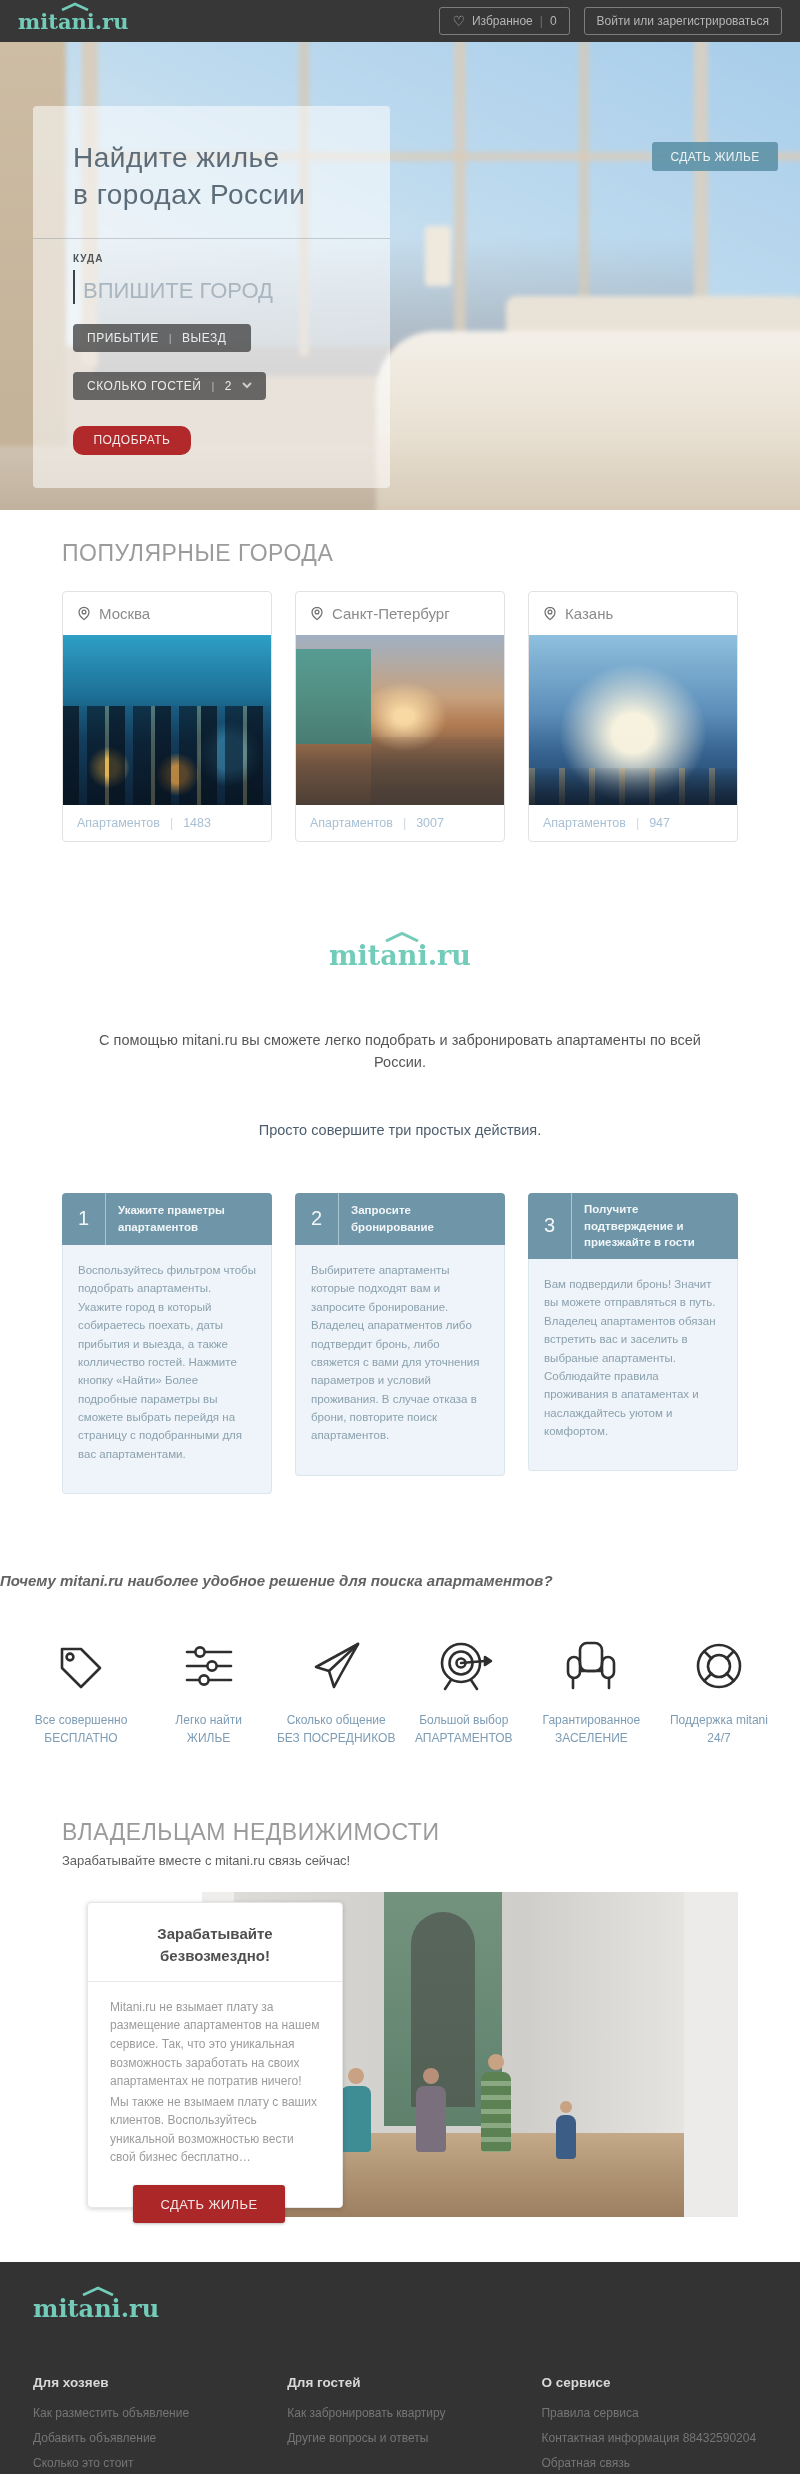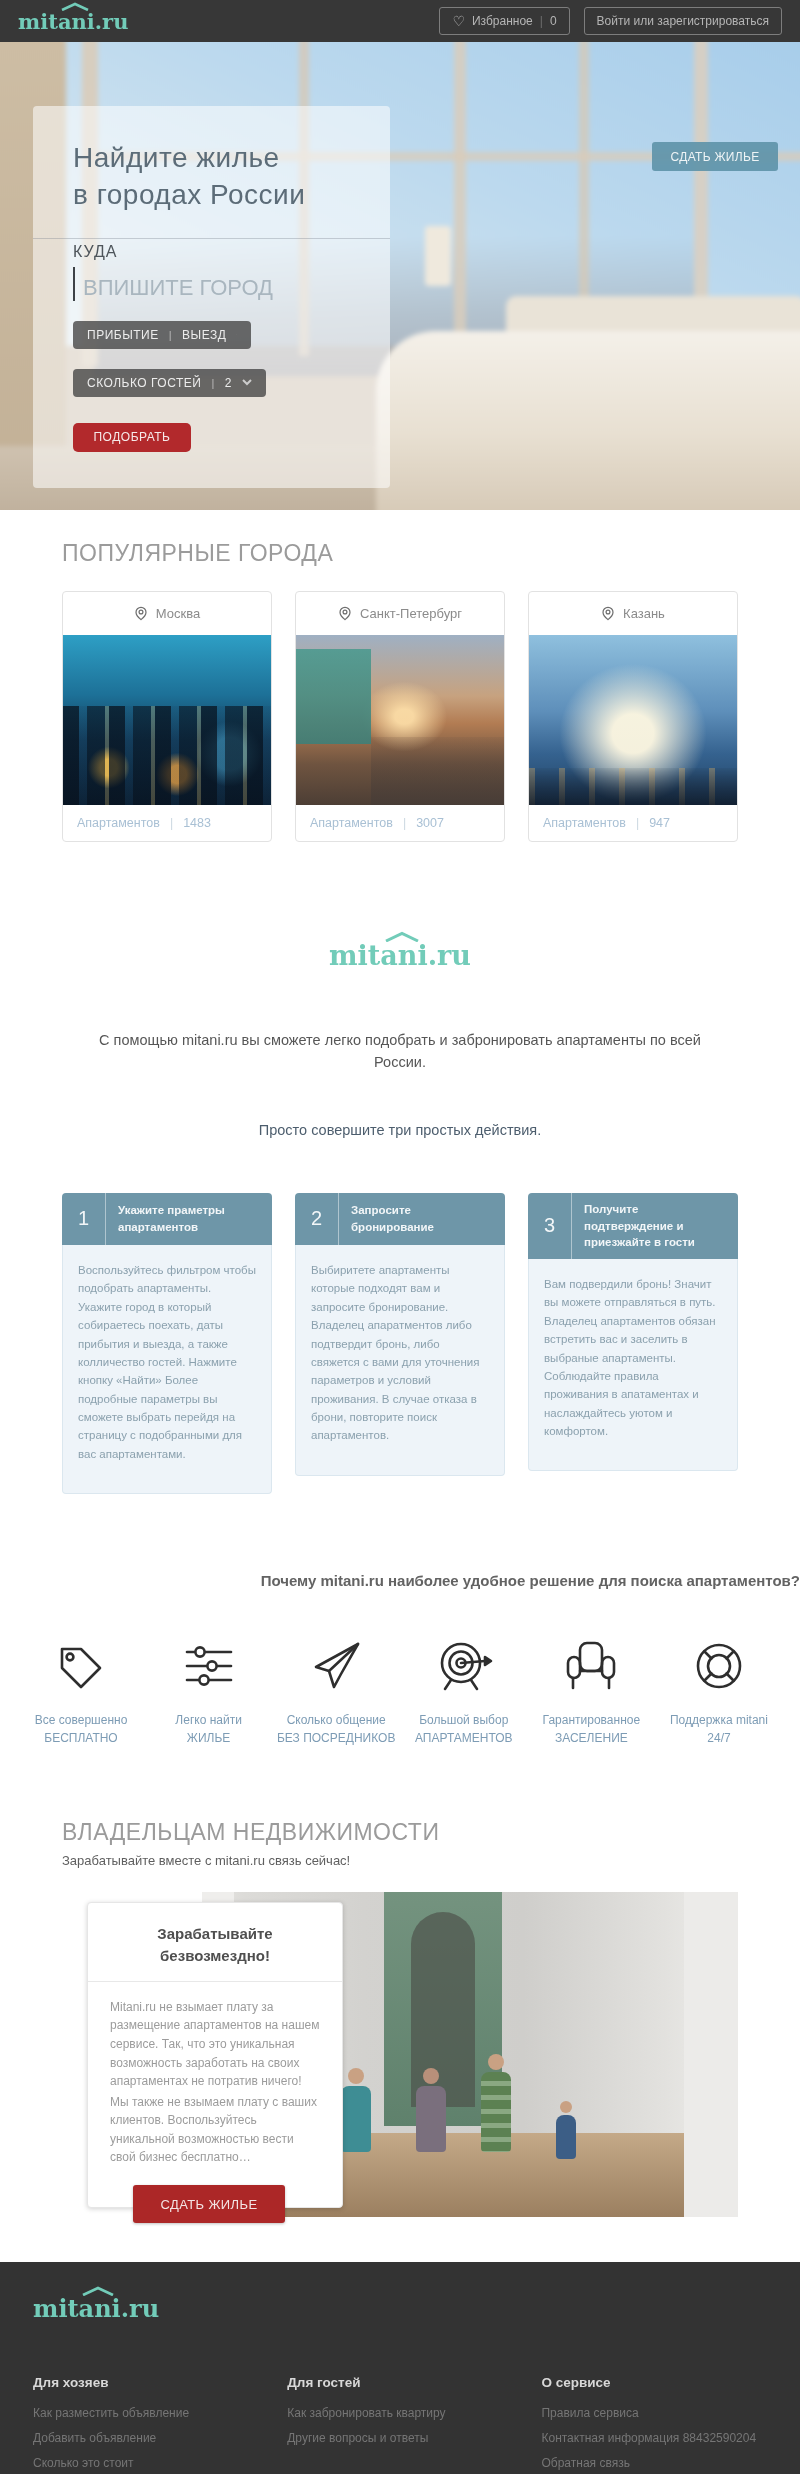--- a/index.html
+++ b/index.html
@@ -31,37 +31,37 @@
   .hb-mullH1 { left:88px; top:116px; right:0; height:9px; background:#d8ccba; opacity:.8; }
   .hb-mullH2 { left:460px; top:295px; right:0; height:10px; background:#d6c9b7; opacity:.8; }
   .hb-city { left:100px; top:200px; width:600px; height:140px; background:linear-gradient(180deg,rgba(170,185,195,.0) 0%,rgba(160,170,180,.55) 55%,rgba(150,155,165,.7) 100%); }
   .hb-bed { right:0; bottom:0; width:430px; height:185px; border-radius:60px 0 0 0; background:linear-gradient(180deg,#f4f0e9 0%,#e8e0d2 55%,#d6c9b6 100%); }
   .hb-headboard { right:0; bottom:150px; width:300px; height:70px; border-radius:10px 10px 0 0; background:#e9e3d7; }
   .hb-lamp { right:355px; top:190px; width:26px; height:60px; background:#efe9dd; border-radius:4px; }
 
   .hero-panel { position:absolute; left:33px; top:64px; width:357px; height:382px; background:rgba(255,255,255,0.55); border-radius:4px; padding:34px 40px 0 40px; }
   .hero-title { font-size:28px; font-weight:300; color:#5c6c78; line-height:1.32; letter-spacing:.5px; }
   .hero-divider { border-bottom:1px solid rgba(120,130,140,.35); margin:24px -40px 0 -40px; }
-  .where-label { margin-top:4px; font-size:16px; font-weight:normal; letter-spacing:1px; color:#4e555b; }
+  .where-label { margin-top:14px; font-size:10px; font-weight:bold; letter-spacing:1px; color:#4e555b; }
   .city-input-wrap { display:flex; align-items:flex-end; margin-top:6px; }
   .caret-bar { width:2px; height:34px; background:#3d4247; margin-right:8px; }
   .city-input { border:none; outline:none; background:transparent; font-family:"Liberation Sans", sans-serif; font-size:22px; font-weight:300; color:#5c6c78; width:240px; }
   .city-input::placeholder { color:#a9b6bf; }
   .dark-btn { margin-top:20px; height:28px; border:none; border-radius:4px; background:rgba(66,66,66,0.78); color:#ececec; font-size:12px; letter-spacing:.5px; display:flex; align-items:center; gap:10px; padding:0 14px; cursor:pointer; font-family:"Liberation Sans", sans-serif; }
   .dark-btn .sep { color:#b9b9b9; font-size:11px; }
-  .pick-btn { margin-top:26px; width:118px; height:29px; border:none; border-radius:5px; background:#b2292c; color:#f6e9e9; font-size:12px; letter-spacing:.5px; cursor:pointer; font-family:"Liberation Sans", sans-serif; }
+  .pick-btn { margin-top:26px; width:118px; height:29px; border:none; border-radius:10px; background:#b2292c; color:#f6e9e9; font-size:12px; letter-spacing:.5px; cursor:pointer; font-family:"Liberation Sans", sans-serif; }
   .hero-rent-btn { position:absolute; right:22px; top:100px; width:126px; height:29px; border:none; border-radius:3px; background:rgba(96,148,169,0.92); color:#eef4f6; font-size:12px; letter-spacing:.3px; cursor:pointer; font-family:"Liberation Sans", sans-serif; }
 
   
   .section { width:676px; margin:0 auto; }
   .cities-section { padding-top:30px; }
   .sec-heading { font-size:23px; font-weight:400; color:#9b9b9b; letter-spacing:.5px; }
   .cities-row { display:flex; gap:23px; margin-top:24px; }
   .city-card { width:232px; border:1px solid #e2e2e2; border-radius:4px; background:#fff; overflow:hidden; cursor:pointer; }
-  .city-card-head { display:flex; align-items:center; gap:8px; padding:13px 14px; color:#8b8b8b; font-size:13px;justify-content:center; }
+  .city-card-head { display:flex; align-items:center; gap:8px; padding:13px 14px; color:#8b8b8b; font-size:15px; }
   .city-img { height:170px; }
   .img-moscow { background:
       radial-gradient(circle at 22% 78%, rgba(255,200,80,.85) 0 4%, rgba(255,200,80,0) 10%),
       radial-gradient(circle at 55% 82%, rgba(255,170,60,.8) 0 5%, rgba(255,170,60,0) 12%),
       radial-gradient(circle at 80% 70%, rgba(80,180,220,.5) 0 8%, rgba(80,180,220,0) 16%),
       linear-gradient(180deg,#2e9fc5 0%,#1d7198 35%,#123d5c 62%,#0a1e31 100%); position:relative; }
   .img-moscow::after { content:""; position:absolute; left:0; right:0; bottom:0; height:58%;
       background:repeating-linear-gradient(90deg, rgba(8,18,30,.75) 0 16px, rgba(30,60,90,.15) 16px 24px, rgba(8,18,30,.6) 24px 42px, rgba(240,190,90,.25) 42px 46px); }
   .img-spb { background:
       radial-gradient(ellipse at 52% 48%, rgba(255,225,170,.9) 0 6%, rgba(255,210,140,0) 28%),
@@ -89,21 +89,21 @@
   
   .steps-row { display:flex; gap:23px; margin-top:55px; }
   .step-card { width:232px; }
   .step-head { display:flex; align-items:stretch; background:#6e96a8; border-radius:4px 4px 0 0; min-height:52px; }
   .step-num { width:44px; display:flex; align-items:center; justify-content:center; color:#f2f6f8; font-size:20px; border-right:1px solid rgba(255,255,255,.45); flex:none; }
   .step-title { display:flex; align-items:center; padding:8px 12px; color:#f2f6f8; font-size:11.5px; font-weight:bold; line-height:1.45; }
   .step-body { background:#eef4f9; border:1px solid #dbe7ef; border-top:none; border-radius:0 0 4px 4px; padding:16px 15px 30px; font-size:11.5px; color:#8ba1ae; line-height:1.6; min-height:185px; }
 
   
   .why-section { margin-top:78px; }
-  .why-title { text-align:right; font-size:15px; color:#636363; }
+  .why-title { text-align:left; font-size:15px; color:#636363;font-style:italic; }
   .benefits-row { display:flex; justify-content:space-between; margin-top:46px; width:760px; margin-left:auto; margin-right:auto; }
   .benefit { width:122px; text-align:center; }
   .benefit .icon { height:62px; display:flex; align-items:center; justify-content:center; }
   .benefit-label { margin-top:14px; font-size:12px; color:#7d9cb5; line-height:1.5; }
 
   
   .owners-section { margin-top:72px; }
   .owners-sub { margin-top:7px; font-size:13px; color:#5f5f5f; }
   .owners-block { position:relative; margin-top:24px; height:325px; }
   .owners-photo { position:absolute; left:140px; right:0; top:0; bottom:0; overflow:hidden;

